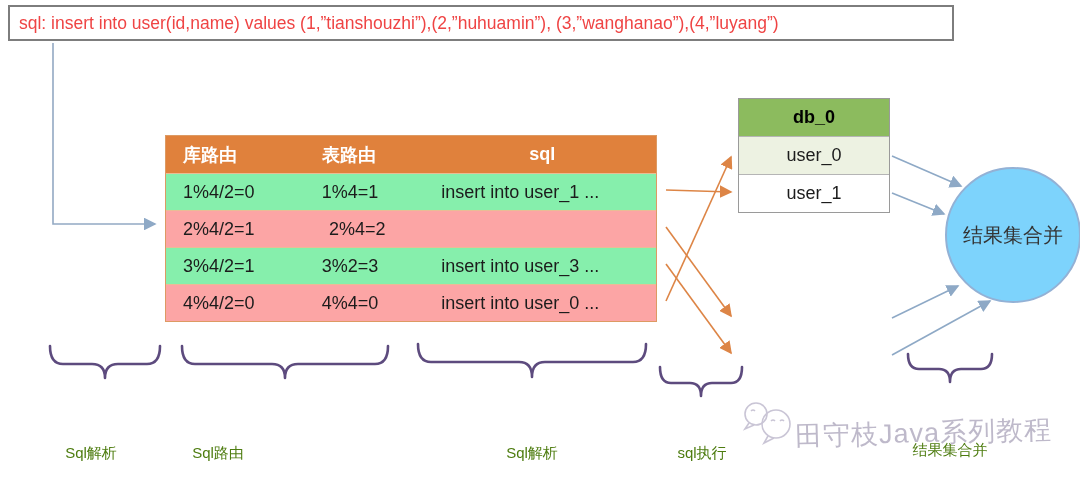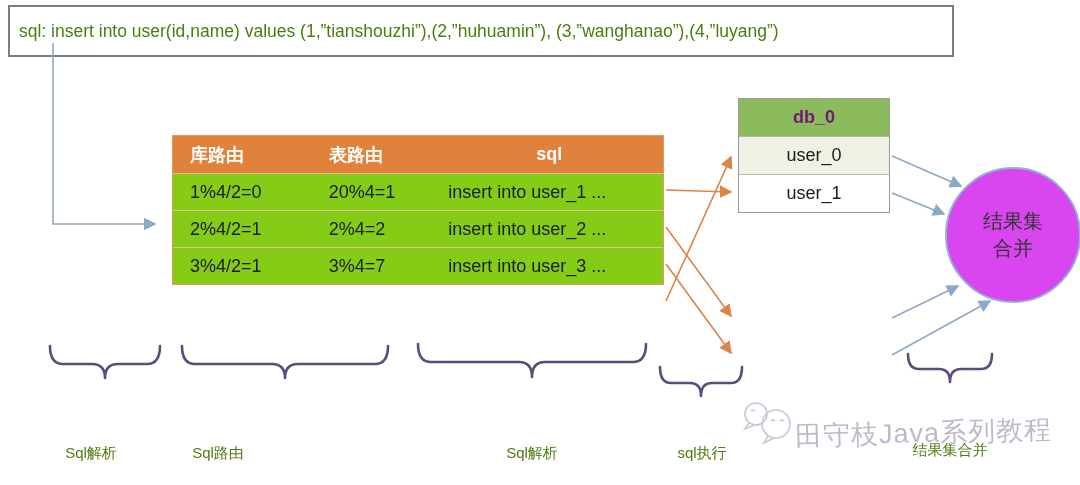--- a/index.html
+++ b/index.html
@@ -2,52 +2,52 @@
 <html><head>
 <meta charset="utf-8">
 <style>
   html,body{margin:0;padding:0;background:#fff;}
   #canvas{
     position:relative;width:1080px;height:485px;background:#ffffff;
     font-family:"Liberation Sans","DejaVu Sans",sans-serif;overflow:hidden;
   }
   
   .sql-box{
-    position:absolute;left:8px;top:5px;width:946px;height:52px;
+    position:absolute;left:8px;top:5px;width:946px;height:36px;
     border:2px solid #7d7d7d;background:#fff;box-sizing:border-box;
     display:flex;align-items:center;padding-left:9px;
-    font-size:17.5px;color:#4d7c0f;white-space:nowrap;
+    font-size:17.5px;color:#ef4444;white-space:nowrap;
   }
   
-  .rt{position:absolute;left:172px;top:135px;width:492px;border:1px solid #dd9a63;box-sizing:border-box;}
+  .rt{position:absolute;left:165px;top:135px;width:492px;border:1px solid #dd9a63;box-sizing:border-box;}
   .rt-row{display:flex;height:36px;align-items:center;font-size:18px;color:#1c1c1c;}
   .rt-head{background:#e0813c;color:#ffffff;font-weight:bold;height:37px;}
   .rt-row + .rt-row{border-top:1px solid #e7b astonishing;}
   .rt-body .rt-row{border-top:1px solid #e9bd95;}
-  .rt-row.alt{background:#84cc16;}
-  .rt-row.plain{background:#84cc16;}
+  .rt-row.alt{background:#86efac;}
+  .rt-row.plain{background:#fca5a5;}
   .c1{width:127px;padding-left:17px;box-sizing:border-box;}
   .c2{width:122px;padding-left:8px;box-sizing:border-box;margin-left:28px;}
   .c3{width:243px;padding-left:13px;box-sizing:border-box;}
   .rt-head .c3{text-align:center;padding-left:0;}
   
   .db{position:absolute;width:152px;border:1px solid #9a9a9a;box-sizing:border-box;}
-  .db-head{height:37px;background:#8cbb5e;color:#701a75;font-weight:bold;font-size:18px;
+  .db-head{height:37px;background:#8cbb5e;color:#000000;font-weight:bold;font-size:18px;
     display:flex;align-items:center;justify-content:center;}
   .db-row{height:37px;display:flex;align-items:center;justify-content:center;
     font-size:18px;color:#1c1c1c;border-top:1px solid #b5b5b5;}
   .db-row.tint{background:#edf2e2;}
   .db-row.plain{background:#ffffff;}
   #db0{left:738px;top:98px;}
   #db1{left:738px;top:263px;}
   
   .merge{
     position:absolute;left:945px;top:167px;width:136px;height:136px;border-radius:50%;
-    background:#d946ef;border:2px solid #93b1d5;box-sizing:border-box;
-    display:flex;flex-direction:column;align-items:center;justify-content:center;
+    background:#7dd3fc;border:2px solid #93b1d5;box-sizing:border-box;
+    display:flex;flex-direction:row;align-items:center;justify-content:center;
     font-size:20px;color:#333;line-height:1.35;
   }
   
   .stage{
     position:absolute;transform:translateX(-50%);font-size:15px;color:#4d7c0f;
     white-space:nowrap;top:444px;
   }
   
   .wm-text{
     position:absolute;left:795px;top:415px;font-size:27px;letter-spacing:1px;
@@ -98,32 +98,36 @@
 
   <div class="rt">
     <div class="rt-row rt-head">
       <div class="c1">库路由</div>
       <div class="c2">表路由</div>
       <div class="c3">sql</div>
     </div>
     <div class="rt-body">
       <div class="rt-row alt">
         <div class="c1">1%4/2=0</div>
-        <div class="c2">20%4=1</div>
+        <div class="c2">1%4=1</div>
         <div class="c3">insert into user_1 ...</div>
       </div>
       <div class="rt-row plain">
         <div class="c1">2%4/2=1</div>
         <div class="c2">2%4=2</div>
-        <div class="c3">insert into user_2 ...</div>
       </div>
       <div class="rt-row alt">
         <div class="c1">3%4/2=1</div>
-        <div class="c2">3%4=7</div>
+        <div class="c2">3%2=3</div>
         <div class="c3">insert into user_3 ...</div>
+      </div>
+      <div class="rt-row plain">
+        <div class="c1">4%4/2=0</div>
+        <div class="c2">4%4=0</div>
+        <div class="c3">insert into user_0 ...</div>
       </div>
     </div>
   </div>
 
   <div class="db" id="db0">
     <div class="db-head">db_0</div>
     <div class="db-row tint">user_0</div>
     <div class="db-row plain">user_1</div>
   </div>
 

